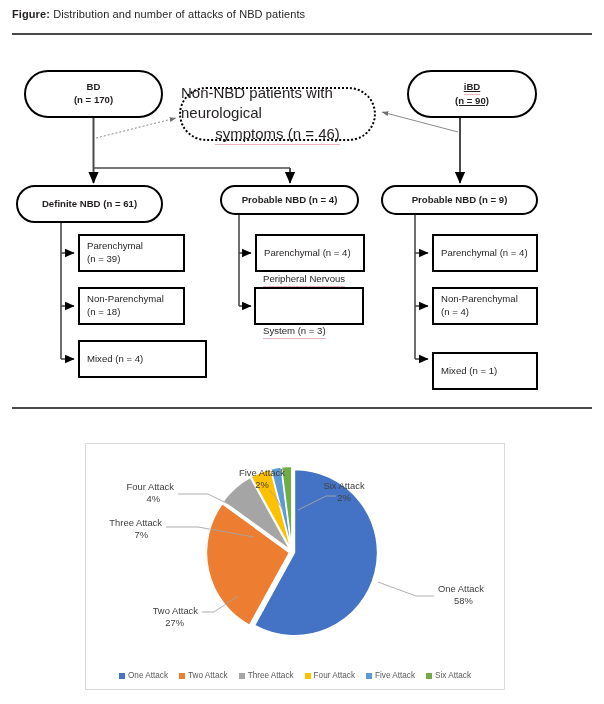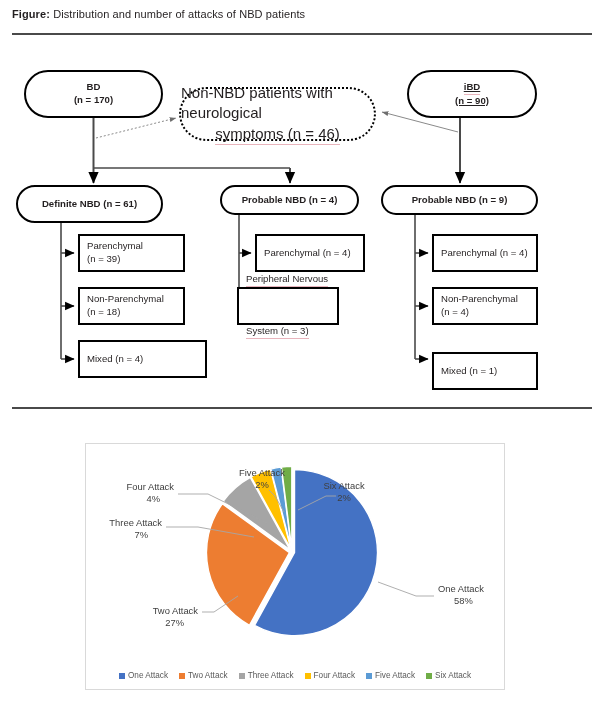--- a/index.html
+++ b/index.html
@@ -96,21 +96,21 @@
 
   #node-definite-nbd  { left: 16px;  top: 143px; width: 147px; height: 38px; }
   #node-probable-nbd7 { left: 220px; top: 143px; width: 139px; height: 30px; }
   #node-probable-nbd9 { left: 381px; top: 143px; width: 157px; height: 30px; }
 
   #node-l1 { left: 78px;  top: 192px; width: 107px; height: 38px; }
   #node-l2 { left: 78px;  top: 245px; width: 107px; height: 38px; }
   #node-l3 { left: 78px;  top: 298px; width: 129px; height: 38px; }
 
   #node-m1 { left: 255px; top: 192px; width: 110px; height: 38px; }
-  #node-m2 { left: 237px; top: 245px; width: 102px; height: 38px; gap: 38px; }
+  #node-m2 { left: 254px; top: 245px; width: 110px; height: 38px; gap: 38px; }
 
   #node-r1 { left: 432px; top: 192px; width: 106px; height: 38px; }
   #node-r2 { left: 432px; top: 245px; width: 106px; height: 38px; }
   #node-r3 { left: 432px; top: 298px; width: 106px; height: 38px; margin-top: 12px; }
 
   
   #chart-panel {
     position: absolute;
     left: 85px;
     top: 443px;

